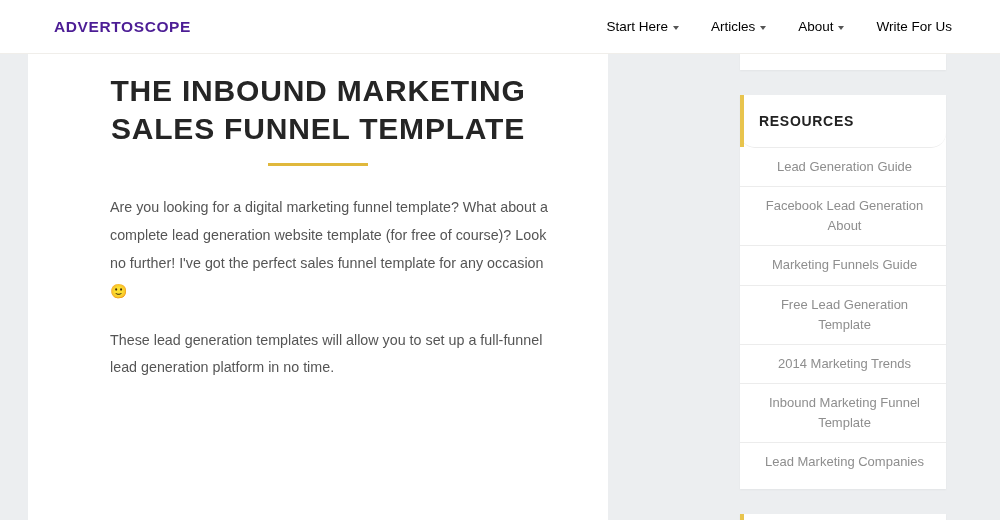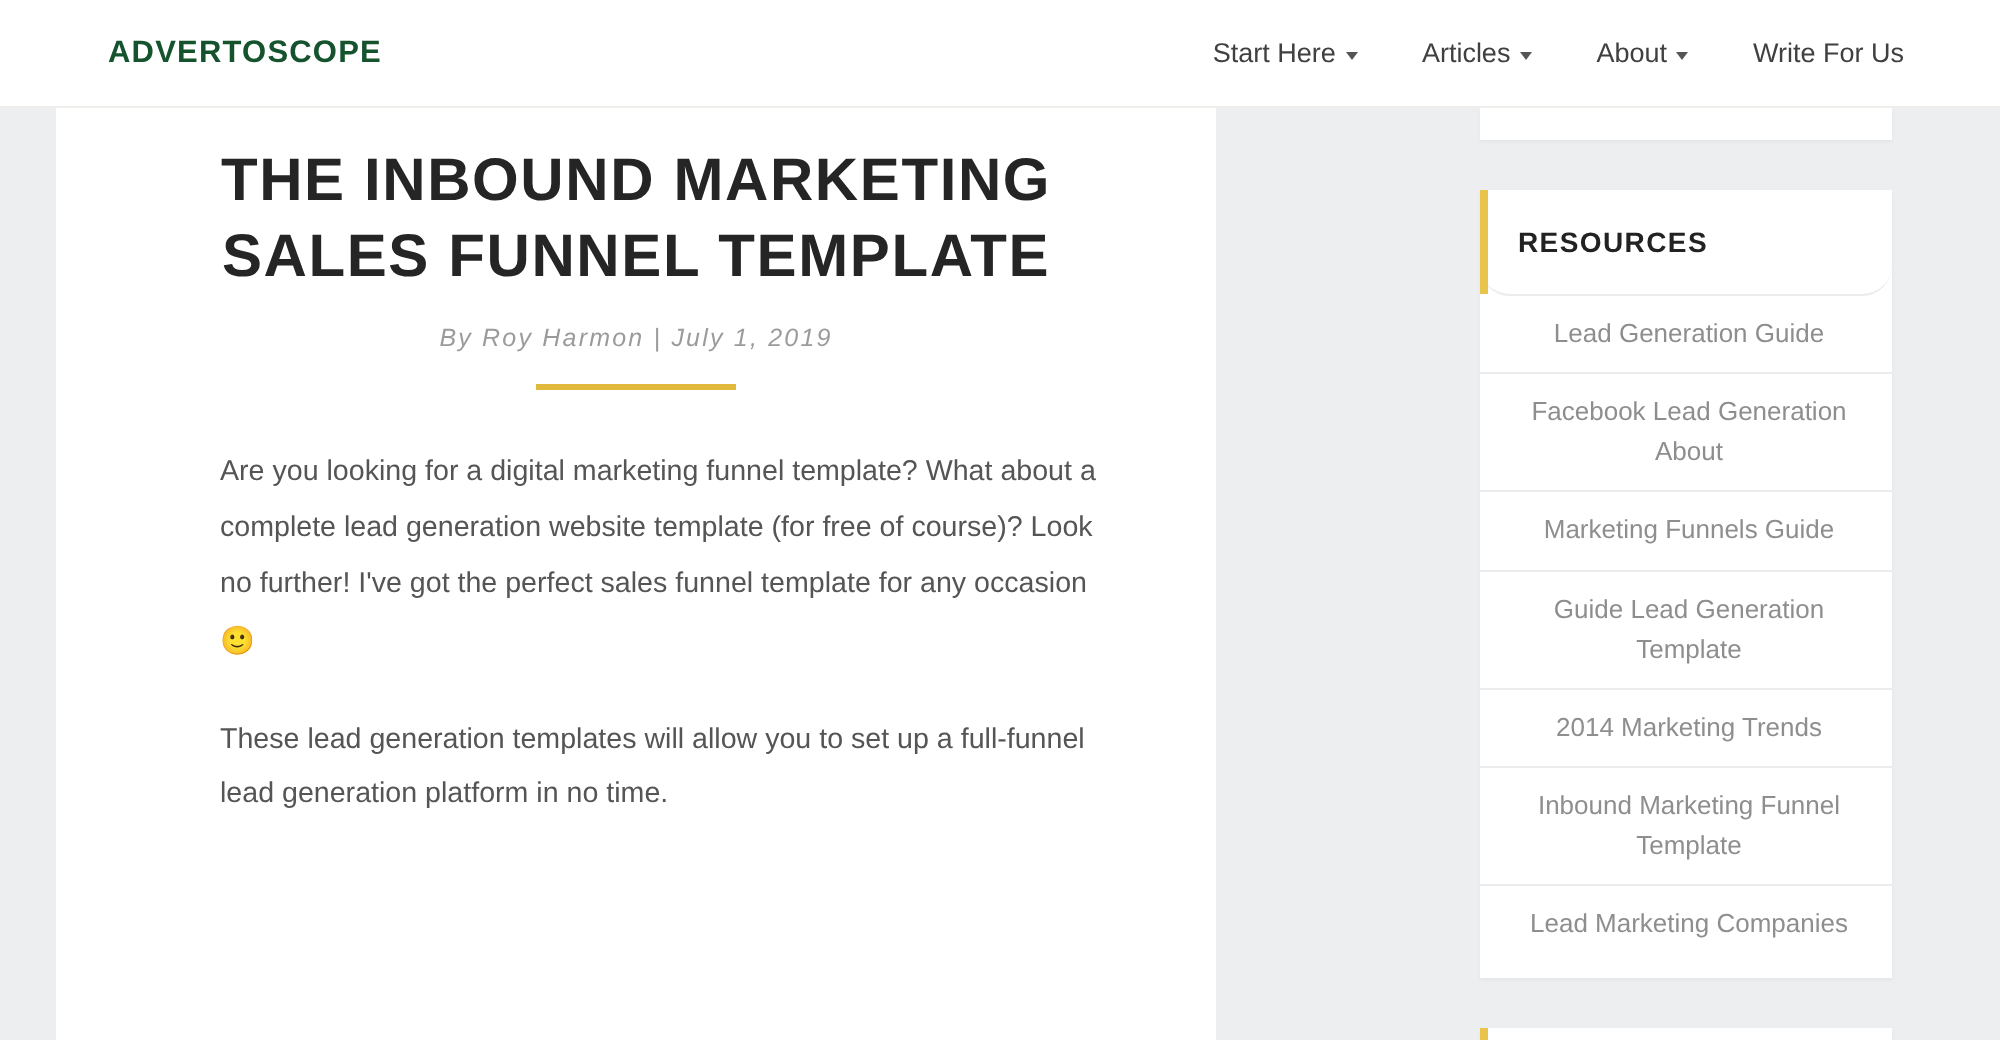--- a/index.html
+++ b/index.html
@@ -28,35 +28,35 @@
     align-items: center;
     z-index: 20;
   }
 
   .logo {
     position: absolute;
     left: 54px;
     font-size: 15.5px;
     font-weight: 700;
     letter-spacing: 0.6px;
-    color: #14532d;
+    color: #4c1d95;
     white-space: nowrap;
   }
 
   .main-nav {
     position: absolute;
     right: 32px;
     display: flex;
     align-items: center;
     gap: 0px;
   }
 
   .nav-item {
     font-size: 13.5px;
-    color: #404040;
+    color: #000000;
     padding: 0 16px;
     white-space: nowrap;
     display: flex;
     align-items: center;
     gap: 5px;
     cursor: pointer;
   }
 
   .caret {
     display: inline-block;
@@ -223,21 +223,20 @@
   </nav>
 </header>
 
 <div class="page">
 
   <main class="content-col">
     <article class="article">
 
       <h1 class="post-title">THE INBOUND MARKETING SALES FUNNEL TEMPLATE</h1>
 
-      <div class="post-meta">By Roy Harmon | July 1, 2019</div>
 
       <div class="title-divider"></div>
 
       <div class="post-body">
 
         <p>
           <span>Are you looking for a digital marketing funnel template? What about a complete lead generation website template (for free of course)? Look no further! I've got the perfect sales funnel template for any occasion </span><span class="emoji">🙂</span>
         </p>
 
 
@@ -260,21 +259,21 @@
         <li>
             <a href="#">Lead Generation Guide</a>
           </li>
         <li>
             <a href="#">Facebook Lead Generation About</a>
           </li>
         <li>
             <a href="#">Marketing Funnels Guide</a>
           </li>
         <li>
-            <a href="#">Guide Lead Generation Template</a>
+            <a href="#">Free Lead Generation Template</a>
           </li>
         <li>
             <a href="#">2014 Marketing Trends</a>
           </li>
         <li>
             <a href="#">Inbound Marketing Funnel Template</a>
           </li>
         <li>
             <a href="#">Lead Marketing Companies</a>
           </li>

